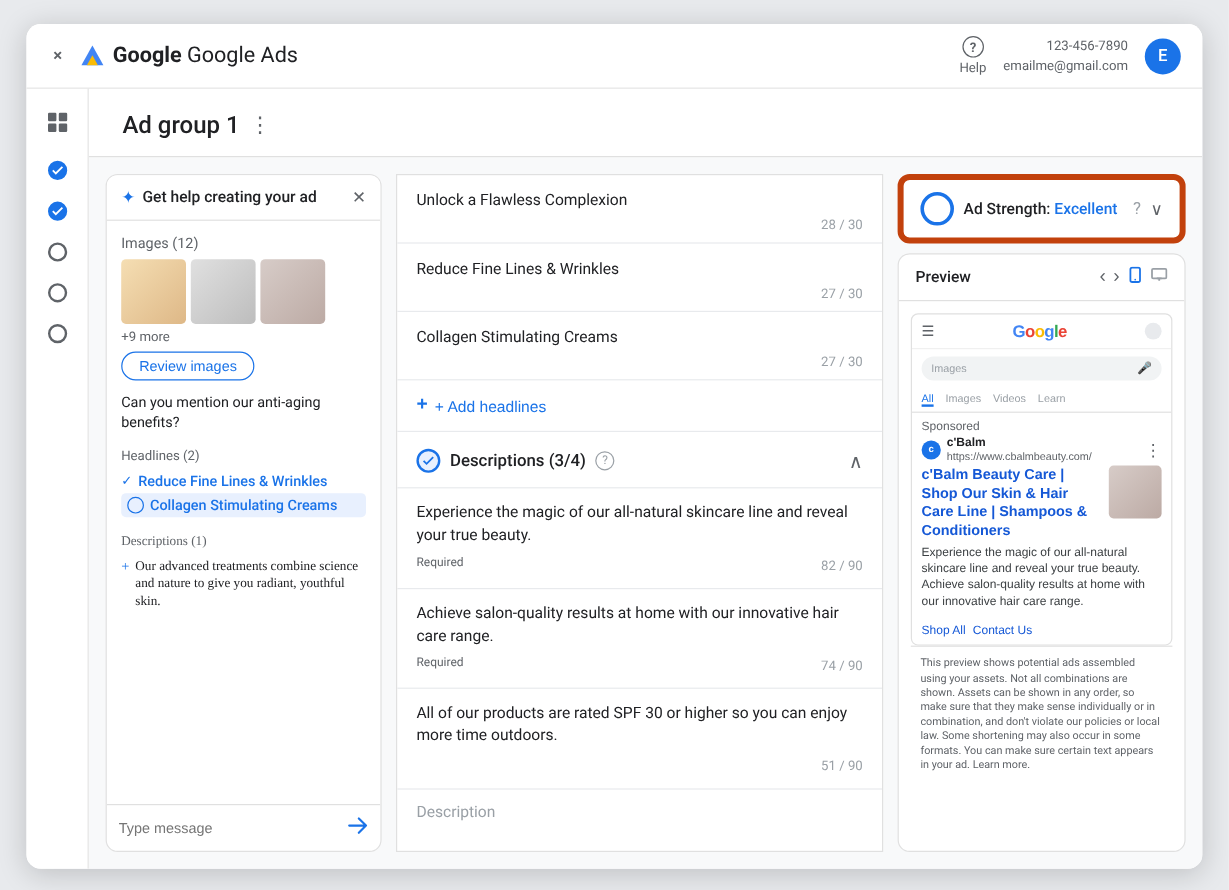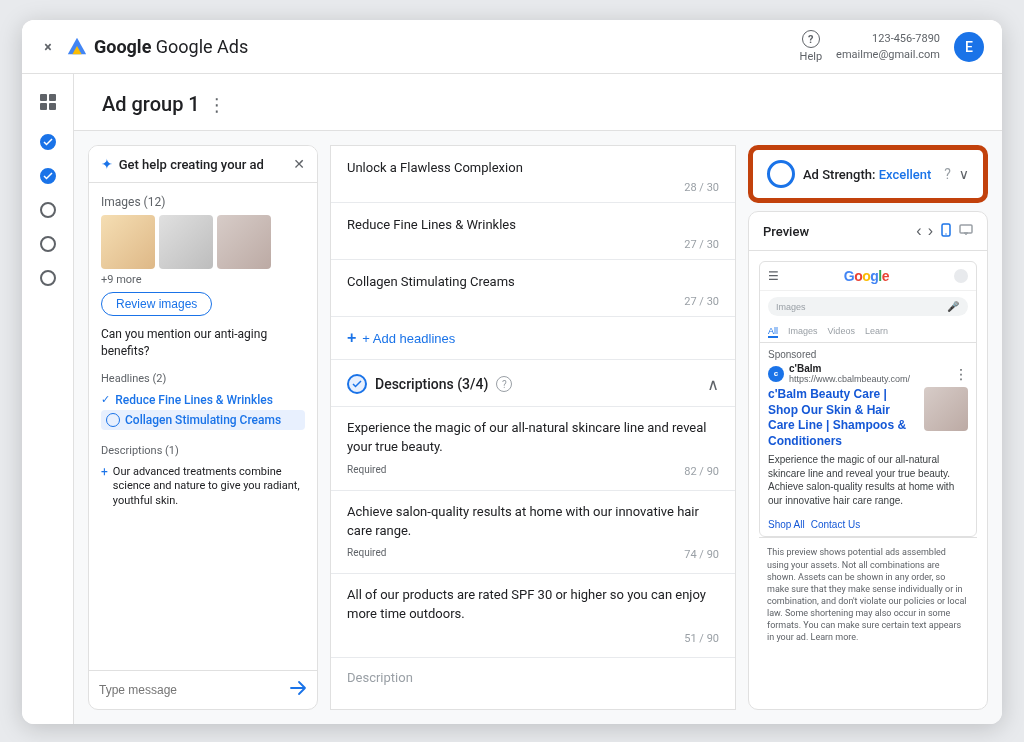--- a/index.html
+++ b/index.html
@@ -229,21 +229,21 @@
       padding: 3px 5px;
       display: flex; align-items: center; gap: 5px;
       cursor: pointer;
     }
     .cursor-dot {
       width: 14px; height: 14px;
       border: 1.5px solid #1a73e8;
       border-radius: 50%;
       display: flex; align-items: center; justify-content: center;
     }
-    .descriptions-section { margin-top: 4px; }
+    .descriptions-section { margin-top: 4px; font-family: Liberation Serif, serif; }
     .desc-item {
       display: flex; align-items: flex-start; gap: 5px;
       padding: 3px 0;
     }
     .plus-icon { color: #1a73e8; font-size: 12px; }
     .desc-text {
       font-size: 11px; color: #202124; line-height: 1.35;
     }
     .chat-input-area {
       border-top: 1px solid #e0e0e0;

